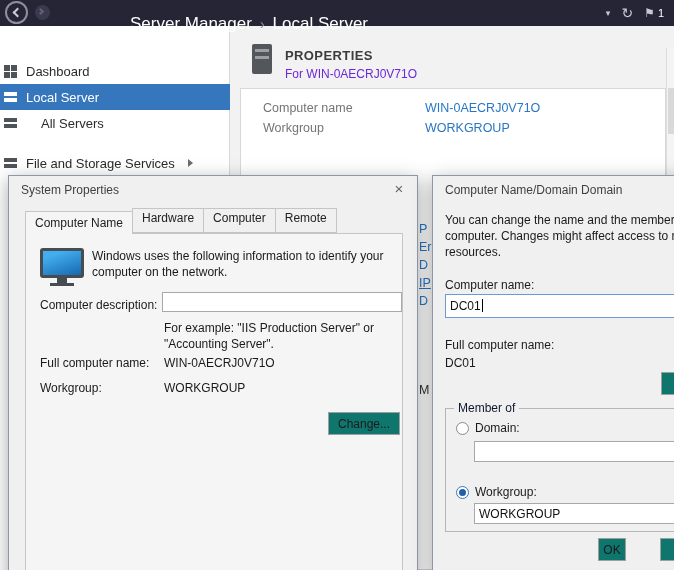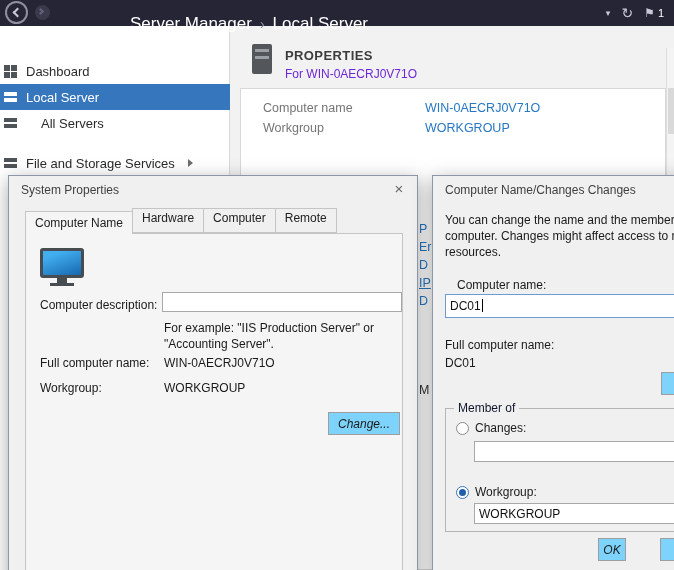--- a/index.html
+++ b/index.html
@@ -54,21 +54,21 @@
   .scrollbar{position:absolute;left:436px;top:22px;width:8px;height:522px;background:#f4f4f4;border-left:1px solid #ddd;cursor:pointer;}
   .scroll-thumb{position:absolute;left:1px;top:40px;width:6px;height:46px;background:#d9d9d9;cursor:pointer;}
 
   
   .dialog{position:absolute;background:#f0f0f0;border:1px solid #8d97a8;box-shadow:0 5px 18px rgba(0,0,0,.35);}
   .dlg-title{position:absolute;left:12px;top:7px;font-size:12px;color:#3f3f3f;white-space:nowrap;}
   .dlg-close{position:absolute;right:9px;top:4px;font-size:15px;color:#666;width:18px;text-align:center;cursor:pointer;}
   .lbl{position:absolute;font-size:12px;color:#1a1a1a;white-space:nowrap;}
   .para{position:absolute;font-size:12px;color:#1a1a1a;line-height:1.35;}
   .textbox{position:absolute;background:#fff;border:1px solid #a8a8a8;font-size:12px;color:#111;padding:3px 4px 0;white-space:nowrap;overflow:hidden;cursor:text;}
-  .btn{position:absolute;background:#7dd3fc;border:1px solid #9e9e9e;font-size:12px;color:#1a1a1a;display:flex;align-items:center;justify-content:center;cursor:pointer;white-space:nowrap;font-style:italic;}
+  .btn{position:absolute;background:#0f766e;border:1px solid #9e9e9e;font-size:12px;color:#1a1a1a;display:flex;align-items:center;justify-content:center;cursor:pointer;white-space:nowrap;}
   .caret-line{display:inline-block;width:0;border-left:1px solid #000;height:13px;vertical-align:-2px;margin-left:1px;}
 
   
   #sysprops{left:8px;top:175px;width:410px;height:430px;z-index:5;}
   .tabs{position:absolute;left:16px;top:34px;height:23px;display:flex;align-items:flex-end;}
   .tab{font-size:12px;color:#222;background:#f0f0f0;border:1px solid #c5c5c5;height:25px;line-height:19px;padding:0 9px;margin-right:-1px;cursor:pointer;position:relative;}
   .tab.active{background:#f5f5f5;height:23px;line-height:22px;margin-bottom:-1px;z-index:6;border-bottom:none;}
   .tab-panel{position:absolute;left:16px;top:57px;width:378px;height:360px;background:#f5f5f5;border:1px solid #c5c5c5;}
   .monitor{position:absolute;left:14px;top:14px;width:44px;height:42px;}
   .monitor .screen{width:44px;height:30px;border:3px solid #474c50;border-radius:3px;background:linear-gradient(160deg,#41aeef 20%,#1767ae);}
@@ -81,21 +81,21 @@
   .sp-full-label{left:14px;top:122px;}
   .sp-full-value{left:138px;top:122px;}
   .sp-wg-label{left:14px;top:147px;}
   .sp-wg-value{left:138px;top:147px;}
   .sp-rename{left:14px;top:174px;width:276px;}
   .sp-change-btn{left:302px;top:178px;width:72px;height:23px;}
 
   
   #namechanges{left:432px;top:175px;width:330px;height:404px;z-index:6;}
   .nc-intro{left:12px;top:36px;width:318px;}
-  .nc-name-label{left:24px;top:102px;}
+  .nc-name-label{left:12px;top:102px;}
   .nc-name-input{left:12px;top:118px;width:304px;height:24px;border:1px solid #6b9bd2;padding-top:4px;}
   .nc-full-label{left:12px;top:162px;}
   .nc-full-value{left:12px;top:180px;}
   .nc-more-btn{left:228px;top:196px;width:72px;height:23px;}
   .groupbox{position:absolute;left:12px;top:232px;width:292px;height:124px;border:1px solid #b5b5b5;}
   .groupbox-label{position:absolute;left:8px;top:-8px;background:#f0f0f0;padding:0 4px;font-size:12px;color:#0f172a;}
   .radio-row{position:absolute;display:flex;align-items:center;gap:6px;font-size:12px;color:#1a1a1a;cursor:pointer;}
   .radio{width:13px;height:13px;border:1px solid #8a8a8a;border-radius:50%;background:#fff;position:relative;flex:0 0 13px;}
   .radio.checked{border-color:#3a76b5;}
   .radio.checked::after{content:"";position:absolute;left:2px;top:2px;width:7px;height:7px;border-radius:50%;background:#2160a8;}
@@ -191,55 +191,56 @@
       <span class="tab">Computer</span>
       <span class="tab">Remote</span>
     </div>
 
     <div class="tab-panel">
       <div class="monitor">
         <div class="screen"></div>
         <div class="stand"></div>
         <div class="base"></div>
       </div>
+      <div class="para sp-intro">Windows uses the following information to identify your computer on the network.</div>
 
       <span class="lbl sp-desc-label">Computer description:</span>
       <div class="textbox sp-desc-input"><span></span></div>
 
       <div class="para sp-example">For example: "IIS Production Server" or "Accounting Server".</div>
 
       <span class="lbl sp-full-label">Full computer name:</span>
       <span class="lbl sp-full-value">WIN-0AECRJ0V71O</span>
 
       <span class="lbl sp-wg-label">Workgroup:</span>
       <span class="lbl sp-wg-value">WORKGROUP</span>
 
       <div class="btn sp-change-btn">Change...</div>
     </div>
   </section>
 
   <section id="namechanges" class="dialog">
-    <div class="dlg-title">Computer Name/Changes Changes</div>
+    <div class="dlg-title">Computer Name/Domain Domain</div>
 
     <div class="para nc-intro">You can change the name and the membership of this computer. Changes might affect access to network resources.</div>
 
     <span class="lbl nc-name-label">Computer name:</span>
     <div class="textbox nc-name-input"><span>DC01</span><span class="caret-line"></span></div>
 
     <span class="lbl nc-full-label">Full computer name:</span>
     <span class="lbl nc-full-value">DC01</span>
 
     <div class="btn nc-more-btn">More...</div>
 
     <div class="groupbox">
       <span class="groupbox-label">Member of</span>
 
       <div class="radio-row nc-domain-row">
         <span class="radio"></span>
-        <span>Changes:</span>
+        <span>Domain:</span>
       </div>
       <div class="textbox nc-domain-input"><span></span></div>
 
       <div class="radio-row nc-wg-row">
         <span class="radio checked"></span>
         <span>Workgroup:</span>
       </div>
       <div class="textbox nc-wg-input"><span>WORKGROUP</span></div>
     </div>
 

